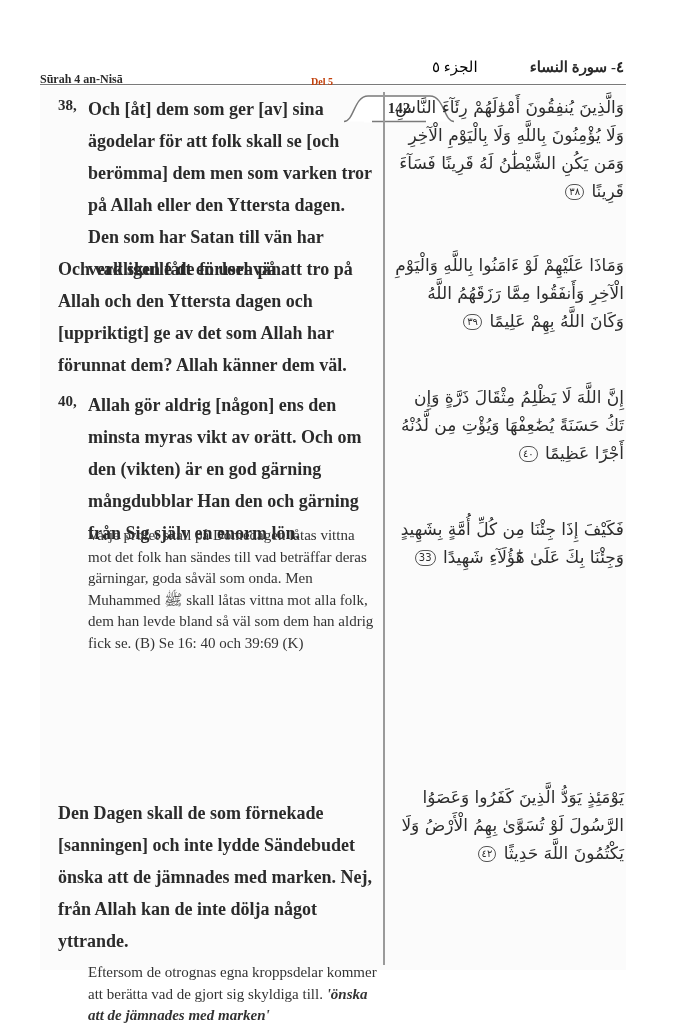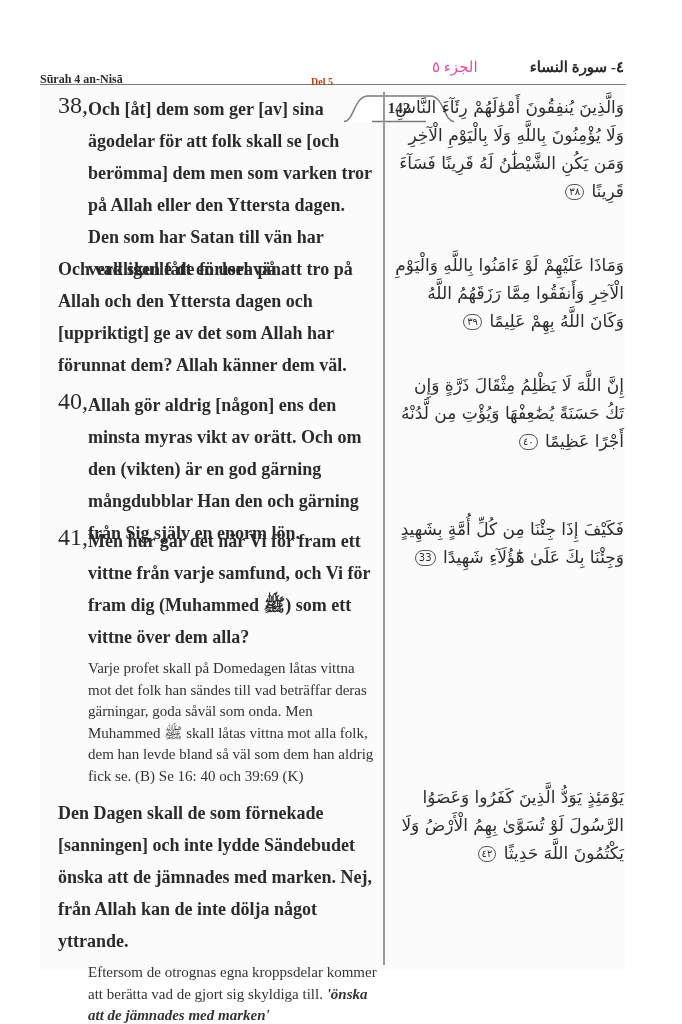--- a/index.html
+++ b/index.html
@@ -9,34 +9,34 @@
     }
     .page-panel {
       position: absolute; left: 40px; top: 86px; width: 586px; height: 884px;
       background: #fbfbfb;
     }
     
     .header { position: absolute; left: 40px; top: 56px; width: 586px; height: 30px; }
     .header-rule { position: absolute; left: 0; right: 0; top: 28px; height: 0; border-top: 1.5px solid #7a7a7a; }
     .hdr-left { position: absolute; left: 0; top: 16px; font-size: 12px; font-weight: bold; color: #2a2a2a; }
     .hdr-del { position: absolute; left: 271px; top: 20px; font-size: 10px; font-weight: bold; color: #c2410c; }
-    .hdr-juz { position: absolute; left: 392px; top: 2px; font-size: 15px; color: #ec4899; direction: rtl; }
+    .hdr-juz { position: absolute; left: 392px; top: 2px; font-size: 15px; color: #000000; direction: rtl; }
     .hdr-surah { position: absolute; right: 2px; top: 2px; font-size: 15px; color: #2a2a2a; direction: rtl; font-weight: bold; }
     .tab { position: absolute; left: 304px; top: 0px; width: 110px; height: 32px; margin-top: 36px; }
     .tab svg { position: absolute; left: 0; top: 0; }
     .tab-num { position: absolute; left: 0; width: 110px; top: 8px; text-align: center; font-size: 15px; font-weight: bold; color: #2a2a2a; }
 
     
     .divider { position: absolute; left: 383px; top: 92px; width: 2px; height: 873px; background: #9a9a9a; }
     .left-col { position: absolute; left: 58px; top: 93px; width: 322px; }
     .right-col { position: absolute; left: 392px; top: 93px; width: 232px; }
 
     .verse { position: relative; margin-bottom: 8px; }
     .verse-head { display: flex; }
-    .vnum { width: 30px; flex: none; font-weight: normal; font-size: 24px; line-height: 24px; color: #2b2b2b; }
+    .vnum { width: 30px; flex: none; font-weight: bold; font-size: 15px; line-height: 24px; color: #2b2b2b; }
     .vtext { flex: 1; font-weight: bold; font-size: 18px; line-height: 32px; color: #2b2b2b; }
     .note { margin-left: 30px; margin-top: 5px; font-size: 15px; line-height: 21.5px; color: #333; }
     .note em { font-weight: bold; font-style: italic; }
 
     .arabic {
       position: absolute; right: 0; width: 232px; direction: rtl; text-align: right;
       font-family: "DejaVu Sans", sans-serif; font-size: 17px; line-height: 28px; color: #2d2d2d;
     }
     .ayah-mark {
       display: inline-block; font-size: 10px; line-height: 14px; border: 1px solid #555; border-radius: 8px;
@@ -78,24 +78,20 @@
       <span class="vtext">Och vad skulle de förlora på att tro på Allah och den Yttersta dagen och [uppriktigt] ge av det som Allah har förunnat dem? Allah känner dem väl.</span>
     </div>
   </div>
   <div class="verse" style="height:128px">
     <div class="verse-head">
       <span class="vnum">40,</span>
       <span class="vtext">Allah gör aldrig [någon] ens den minsta myras vikt av orätt. Och om den (vikten) är en god gärning mångdubblar Han den och gärning från Sig själv en enorm lön.</span>
     </div>
   </div>
   <div class="verse" style="height:264px">
-    <div class="verse-head">
-      <span class="vnum">41,</span>
-      <span class="vtext">Men hur går det när Vi för fram ett vittne från varje samfund, och Vi för fram dig (Muhammed ﷺ) som ett vittne över dem alla?</span>
-    </div>
     <div class="note">Varje profet skall på Domedagen låtas vittna mot det folk han sändes till vad beträffar deras gärningar, goda såväl som onda. Men Muhammed ﷺ skall låtas vittna mot alla folk, dem han levde bland så väl som dem han aldrig fick se. (B) Se 16: 40 och 39:69 (K)</div>
   </div>
   <div class="verse">
     <div class="verse-head">
       <span class="vtext">Den Dagen skall de som förnekade [sanningen] och inte lydde Sändebudet önska att de jämnades med marken. Nej, från Allah kan de inte dölja något yttrande.</span>
     </div>
     <div class="note">
       <span>Eftersom de otrognas egna kroppsdelar kommer att berätta vad de gjort sig skyldiga till.</span>
       <em>'önska att de jämnades med marken'</em>
     </div>
@@ -104,21 +100,21 @@
 
 <div class="right-col">
   <div class="arabic" style="top:0px">
     <span>وَالَّذِينَ يُنفِقُونَ أَمْوَٰلَهُمْ رِئَآءَ النَّاسِ وَلَا يُؤْمِنُونَ بِاللَّهِ وَلَا بِالْيَوْمِ الْآخِرِ وَمَن يَكُنِ الشَّيْطَٰنُ لَهُ قَرِينًا فَسَآءَ قَرِينًا</span>
     <span class="ayah-mark">٣٨</span>
   </div>
   <div class="arabic" style="top:158px">
     <span>وَمَاذَا عَلَيْهِمْ لَوْ ءَامَنُوا بِاللَّهِ وَالْيَوْمِ الْآخِرِ وَأَنفَقُوا مِمَّا رَزَقَهُمُ اللَّهُ وَكَانَ اللَّهُ بِهِمْ عَلِيمًا</span>
     <span class="ayah-mark">٣٩</span>
   </div>
-  <div class="arabic" style="top:278px">
+  <div class="arabic" style="top:290px">
     <span>إِنَّ اللَّهَ لَا يَظْلِمُ مِثْقَالَ ذَرَّةٍ وَإِن تَكُ حَسَنَةً يُضَٰعِفْهَا وَيُؤْتِ مِن لَّدُنْهُ أَجْرًا عَظِيمًا</span>
     <span class="ayah-mark">٤٠</span>
   </div>
   <div class="arabic" style="top:422px">
     <span>فَكَيْفَ إِذَا جِئْنَا مِن كُلِّ أُمَّةٍ بِشَهِيدٍ وَجِئْنَا بِكَ عَلَىٰ هَٰٓؤُلَآءِ شَهِيدًا</span>
     <span class="ayah-mark">33</span>
   </div>
   <div class="arabic" style="top:690px">
     <span>يَوْمَئِذٍ يَوَدُّ الَّذِينَ كَفَرُوا وَعَصَوُا الرَّسُولَ لَوْ تُسَوَّىٰ بِهِمُ الْأَرْضُ وَلَا يَكْتُمُونَ اللَّهَ حَدِيثًا</span>
     <span class="ayah-mark">٤٢</span>

